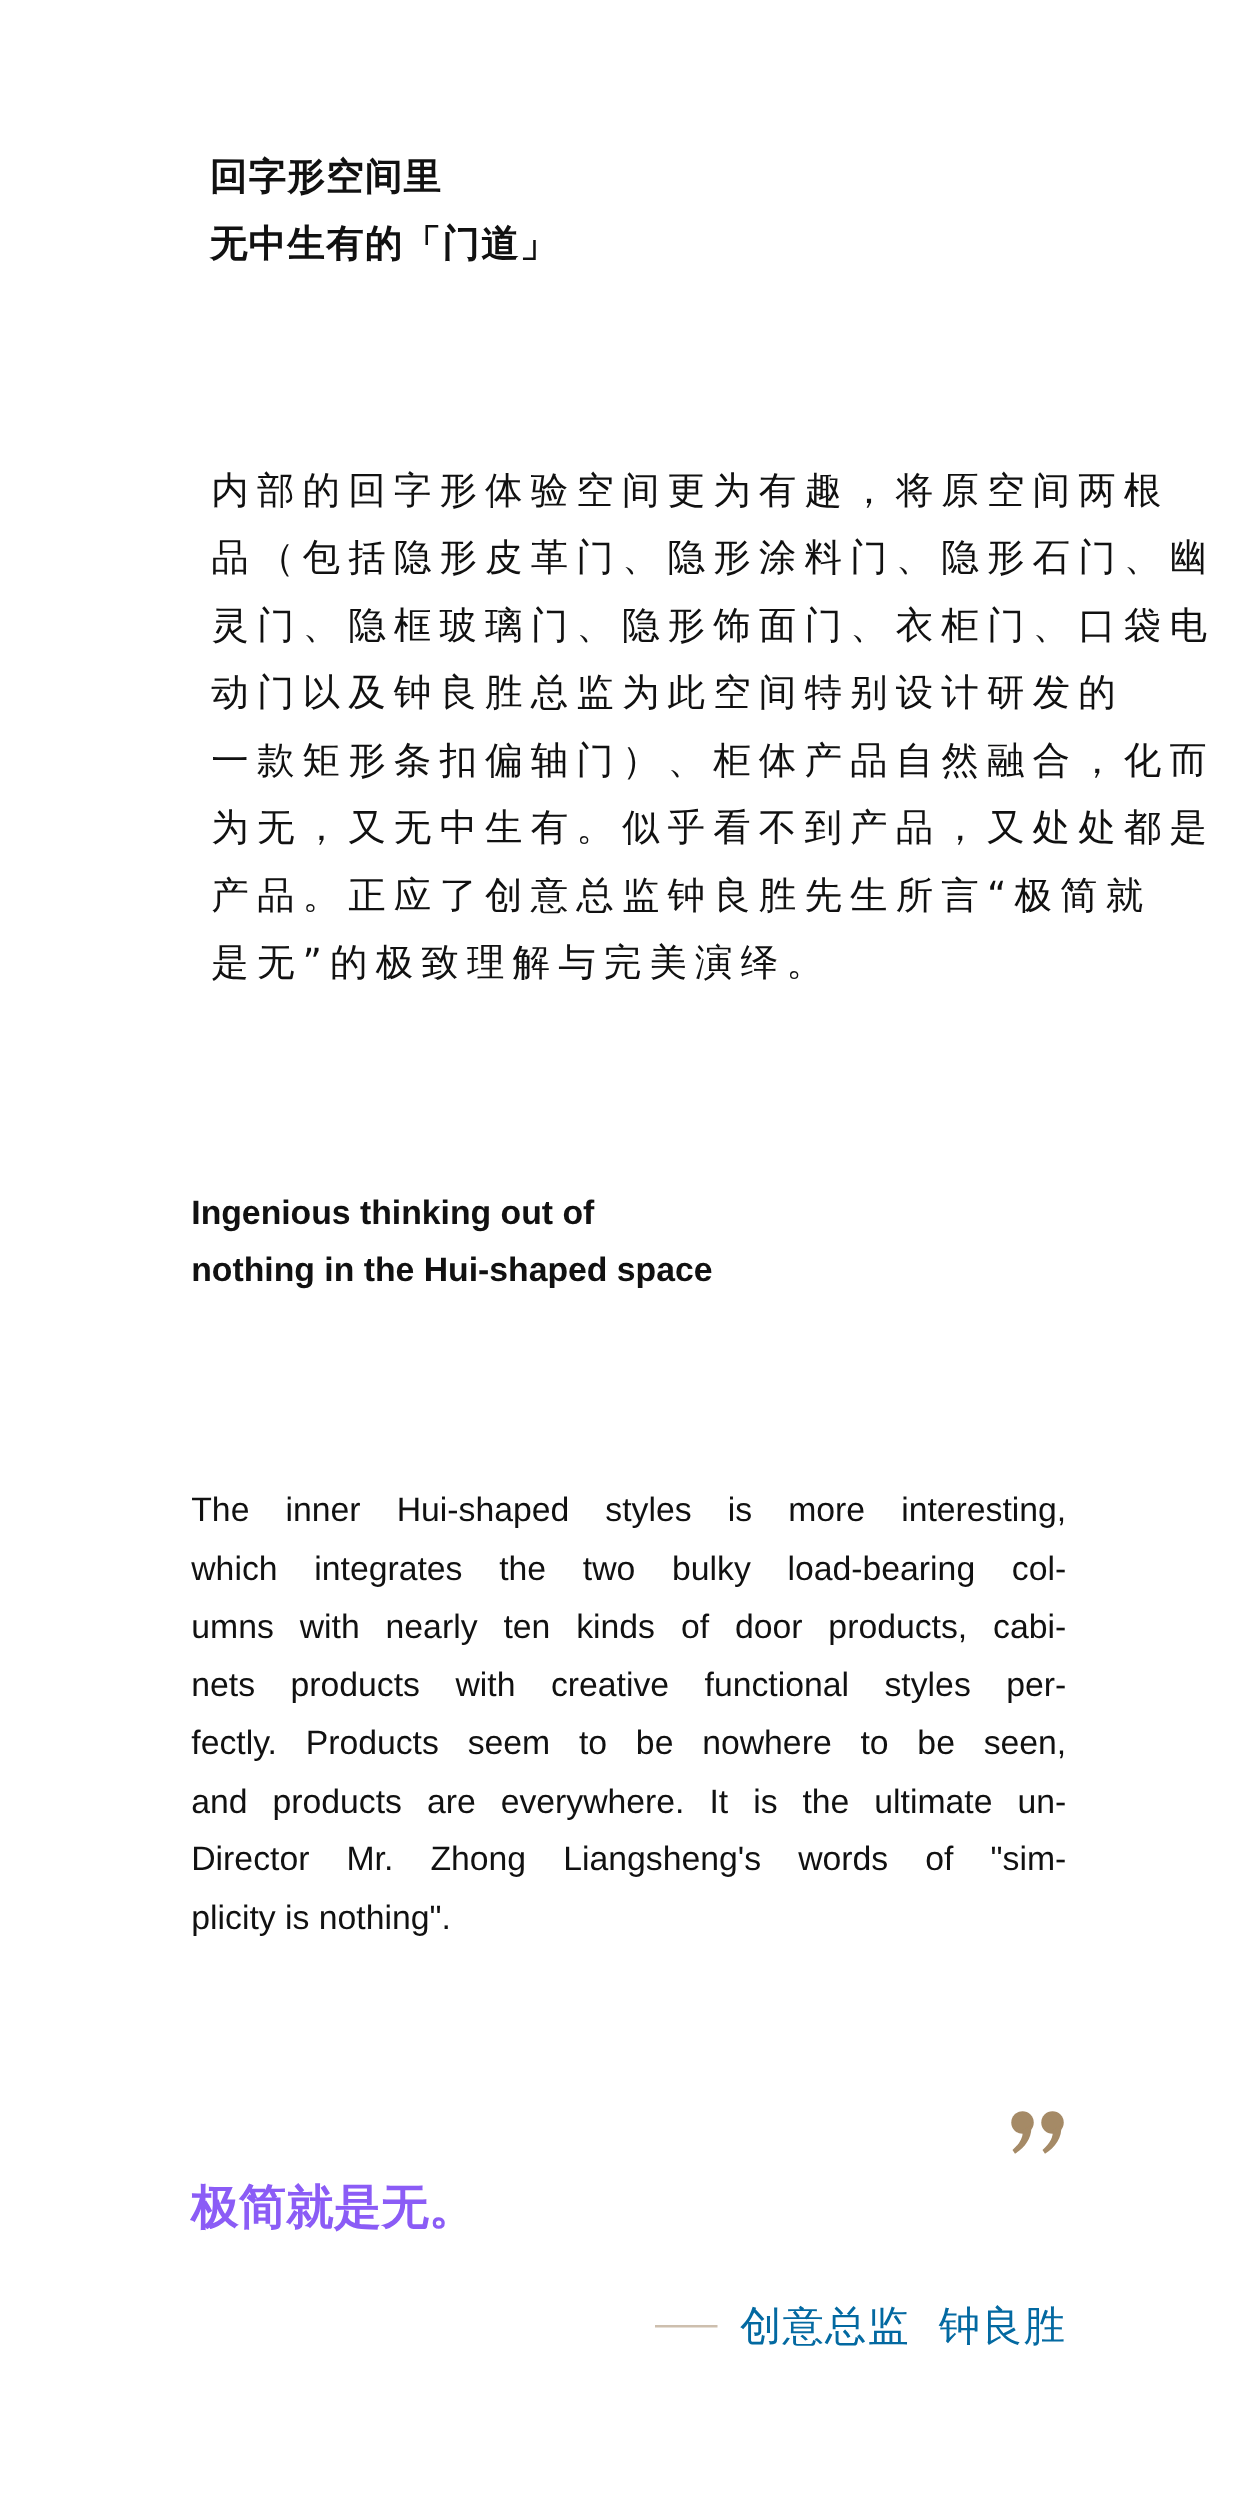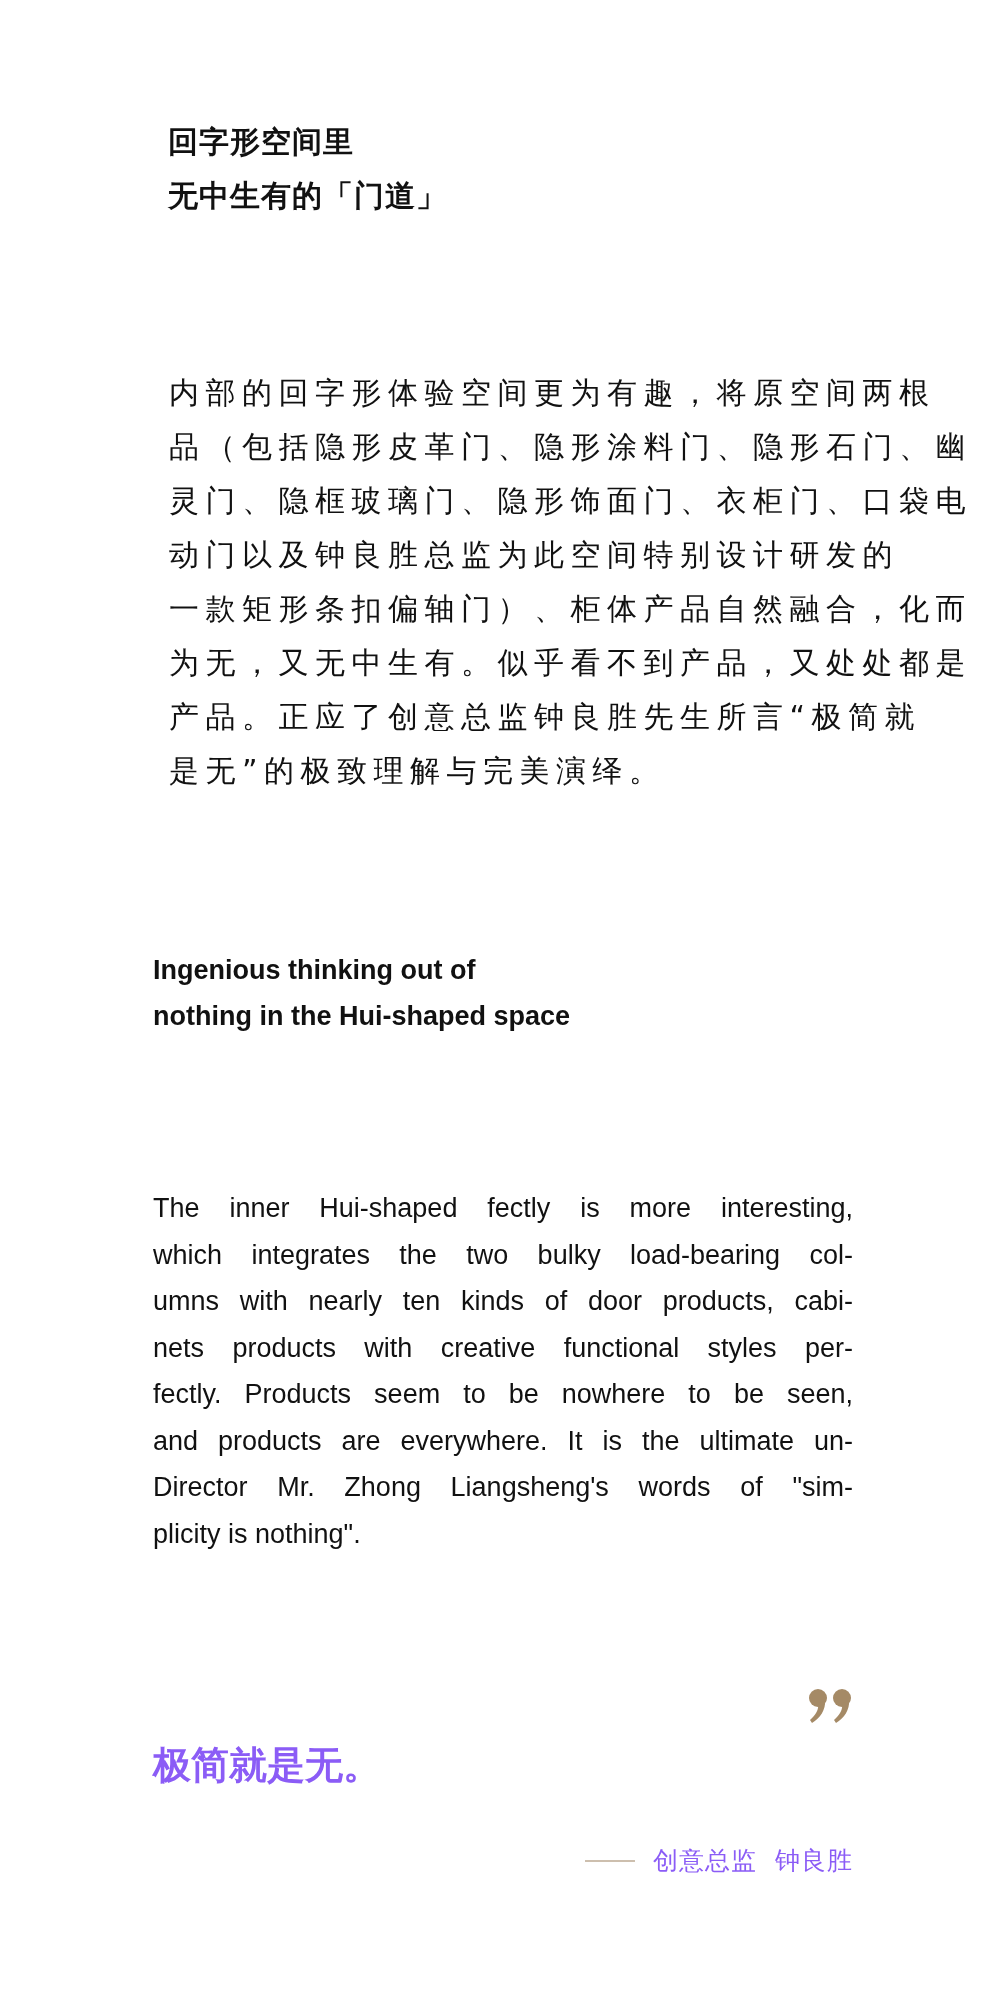--- a/index.html
+++ b/index.html
@@ -82,22 +82,22 @@
       line-height: 50px;
       margin: 0;
     }
     .author-line {
       position: absolute;
       right: 147px;
       top: 1843px;
       display: flex;
       align-items: center;
       gap: 18px;
-      color: #8b5cf6;
-      font-size: 25px;
+      color: #0369a1;
+      font-size: 33px;
       line-height: 36px;
     }
     .author-dash {
       display: inline-block;
       width: 50px;
       height: 2px;
       background: #cdbfae;
     }
     .author-text {
       letter-spacing: 1px;
@@ -122,21 +122,21 @@
   <span>产品。正应了创意总监钟良胜先生所言“极简就</span>
   <span>是无”的极致理解与完美演绎。</span>
 </p>
 
 <h2 class="col en-heading">
   <span>Ingenious thinking out of</span>
   <span>nothing in the Hui-shaped space</span>
 </h2>
 
 <p class="col en-para">
-  <span>The inner Hui-shaped fectly is more interesting,</span>
+  <span>The inner Hui-shaped styles is more interesting,</span>
   <span>which integrates the two bulky load-bearing col-</span>
   <span>umns with nearly ten kinds of door products, cabi-</span>
   <span>nets products with creative functional styles per-</span>
   <span>fectly. Products seem to be nowhere to be seen,</span>
   <span>and products are everywhere. It is the ultimate un-</span>
   <span>Director Mr. Zhong Liangsheng's words of "sim-</span>
   <span class="last">plicity is nothing".</span>
 </p>
 
 <div class="quote-mark">

